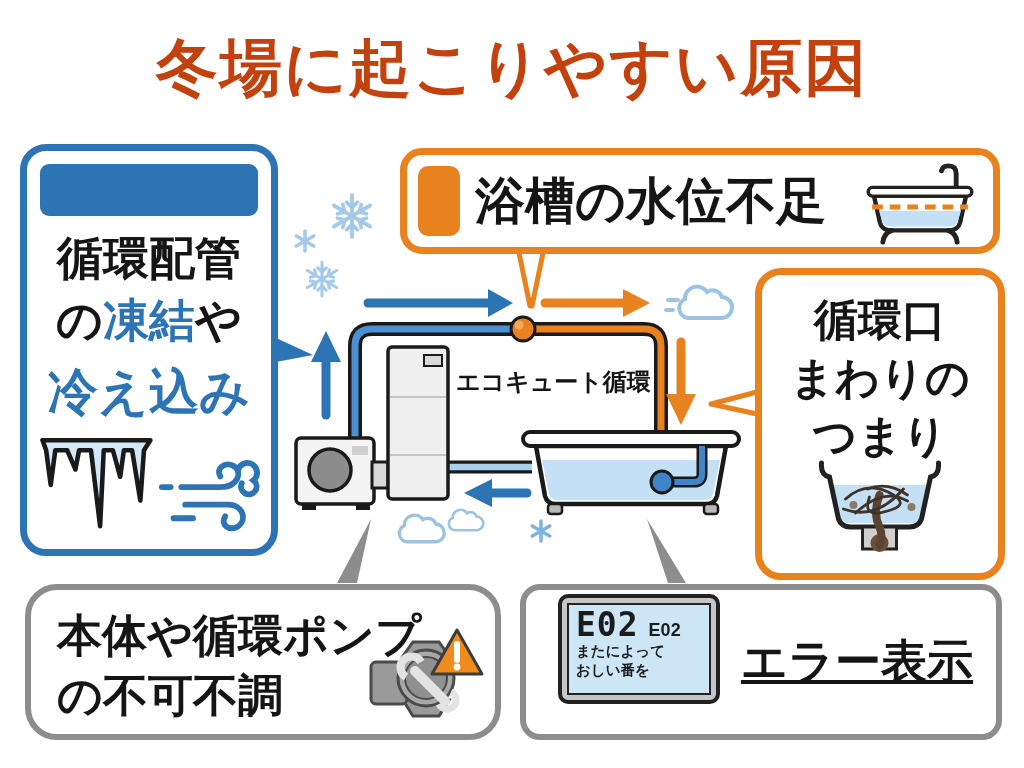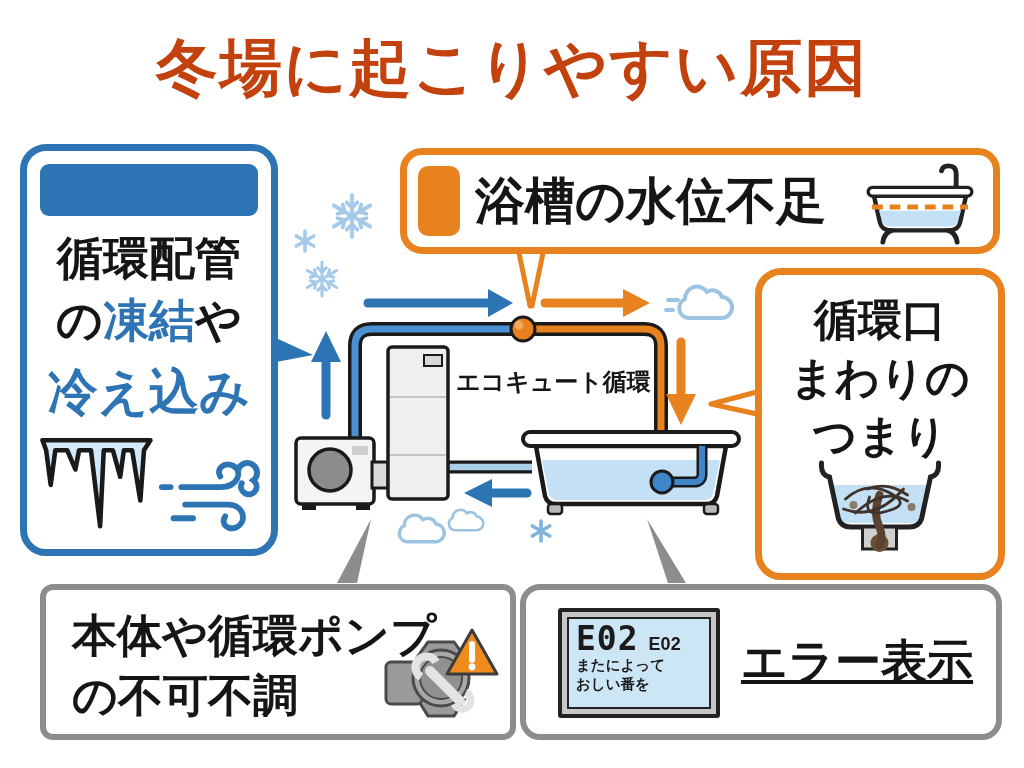--- a/index.html
+++ b/index.html
@@ -19,26 +19,26 @@
   
   .level-box{left:400px;top:148px;width:600px;height:106px;border:7px solid #e8821f;border-radius:22px;padding-left:32px;}
   .level-bar{position:absolute;left:11px;top:11px;bottom:11px;width:42px;background:#e8821f;border-radius:10px;}
   .level-text{position:absolute;left:68px;top:50%;transform:translateY(-50%);font-size:50px;font-weight:800;white-space:nowrap;}
   .level-icon{position:absolute;right:14px;top:5px;}
   
   .clog-box{left:755px;top:268px;width:250px;height:312px;border:7px solid #e8821f;border-radius:26px;}
   .clog-text{position:absolute;top:16px;left:0;width:100%;text-align:center;font-size:44px;font-weight:800;line-height:58px;}
   .clog-icon{position:absolute;left:50%;transform:translateX(-50%);bottom:14px;}
   
-  .pump-box{left:40px;top:584px;width:476px;height:156px;border:6px solid #8d8d8d;border-radius:13px;}
+  .pump-box{left:25px;top:584px;width:476px;height:156px;border:6px solid #8d8d8d;border-radius:32px;}
   .pump-text{position:absolute;left:26px;top:16px;font-size:45px;font-weight:800;line-height:60px;white-space:nowrap;}
   .pump-icon{position:absolute;right:6px;bottom:2px;}
   .error-box{left:520px;top:584px;width:482px;height:156px;border:6px solid #8d8d8d;border-radius:20px;}
   .error-label{position:absolute;left:200px;right:8px;top:50%;transform:translateY(-50%);text-align:center;font-size:46px;font-weight:800;white-space:nowrap;text-decoration:underline;}
-  .display{position:absolute;left:32px;top:18px;width:162px;height:110px;background:#c6c6c6;border:4px solid #222;border-radius:3px;box-sizing:border-box;padding:5px;}
+  .display{position:absolute;left:32px;top:4px;width:162px;height:110px;background:#c6c6c6;border:4px solid #222;border-radius:10px;box-sizing:border-box;padding:5px;}
   .screen{width:100%;height:100%;background:#cde6f6;border:2px solid #222;box-sizing:border-box;padding:3px 7px;overflow:hidden;}
   .seg-row{display:flex;align-items:baseline;gap:10px;}
   .seg-main{font-family:"DejaVu Sans Mono","Liberation Mono",monospace;font-weight:bold;font-size:33px;line-height:34px;letter-spacing:1px;color:#1b1b1b;}
   .seg-sub{font-size:18px;font-weight:bold;color:#1b1b1b;}
   .screen-line{font-size:14.5px;font-weight:700;line-height:19px;color:#1b1b1b;}
   .diagram-label{left:456px;top:366px;font-size:24px;font-weight:800;z-index:2;white-space:nowrap;}
 </style>
 </head>
 <body>
 

